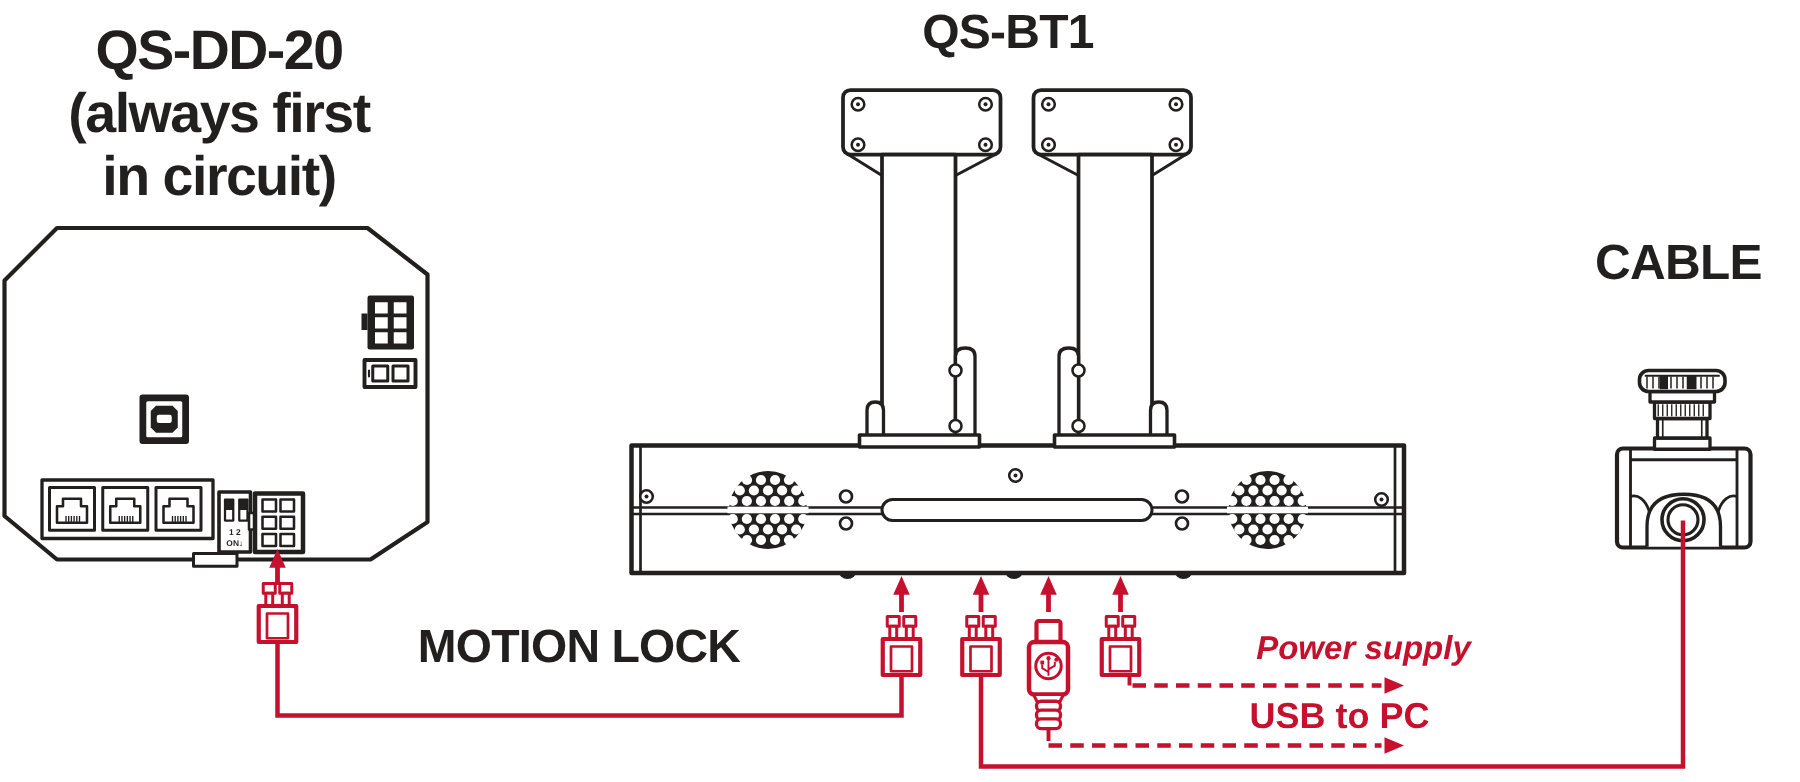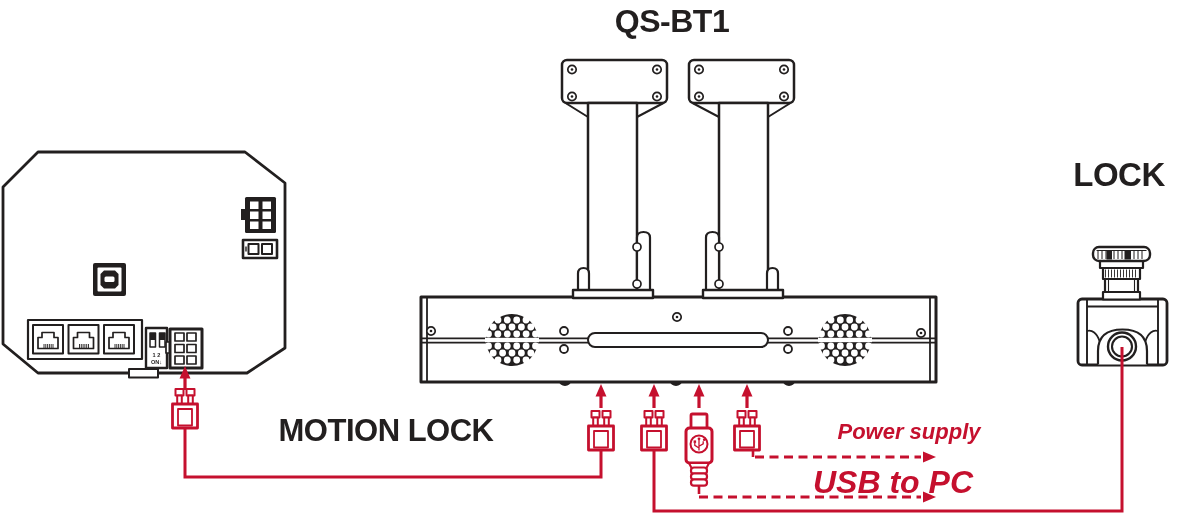--- a/index.html
+++ b/index.html
@@ -18,21 +18,21 @@
   text.dip{font-family:"Liberation Sans","DejaVu Sans",sans-serif;font-size:5.6px;font-weight:bold;
            fill:var(--text);text-anchor:middle;}
   
   .lbl{position:absolute;text-align:center;color:var(--text);font-weight:bold;}
   .lbl span{display:block;}
   #t-controller{left:0;top:13px;width:292px;font-size:37px;line-height:42px;letter-spacing:-1px;}
   #t-bt1{left:542px;top:3px;width:260px;font-size:32px;letter-spacing:-0.5px;}
   #t-mlock{left:1040px;top:155px;width:158px;font-size:33px;line-height:40px;letter-spacing:-0.5px;}
   #t-interlink{left:258px;top:418px;width:256px;font-size:31px;line-height:26px;letter-spacing:-0.5px;}
   #t-power{left:808px;top:419px;width:202px;font-size:22px;color:var(--red);font-style:italic;}
-  #t-usb{left:792px;top:464px;width:202px;font-size:32px;color:var(--red);font-style:italic;}
+  #t-usb{left:792px;top:464px;width:202px;font-size:24px;color:var(--red);}
 </style>
 </head>
 <body>
 
 <div class="stage">
 
 <svg width="1200" height="521" viewBox="0 0 1200 521">
   <defs>
     <g id="screw">
       <circle r="4.2" class="s" stroke-width="1.7"></circle>
@@ -245,27 +245,32 @@
         <circle cx="704.2" cy="439.8" r="1.3" class="rf"></circle>
       </g>
       <path d="M689,463 H709 L706.5,468 H691.5 Z" class="rw" stroke-width="2"></path>
       <rect x="691" y="467.5" width="16" height="6.4" rx="3" class="rw" stroke-width="2.2"></rect>
       <rect x="691" y="473.4" width="16" height="6.4" rx="3" class="rw" stroke-width="2.2"></rect>
       <rect x="691" y="479.3" width="16" height="6.4" rx="3" class="rw" stroke-width="2.2"></rect>
     </g>
   </g>
 </svg>
 
+<div class="lbl" id="t-controller">
+  <span>QS-DD-20</span>
+  <span>(always first</span>
+  <span>in circuit)</span>
+</div>
 
 <div class="lbl" id="t-bt1">
   <span>QS-BT1</span>
 </div>
 
 <div class="lbl" id="t-mlock">
-  <span>LOCK</span>
+  <span>CABLE</span>
 </div>
 
 <div class="lbl" id="t-interlink">
   <span>MOTION LOCK</span>
 </div>
 
 <div class="lbl" id="t-power">
   <span>Power supply</span>
 </div>
 

